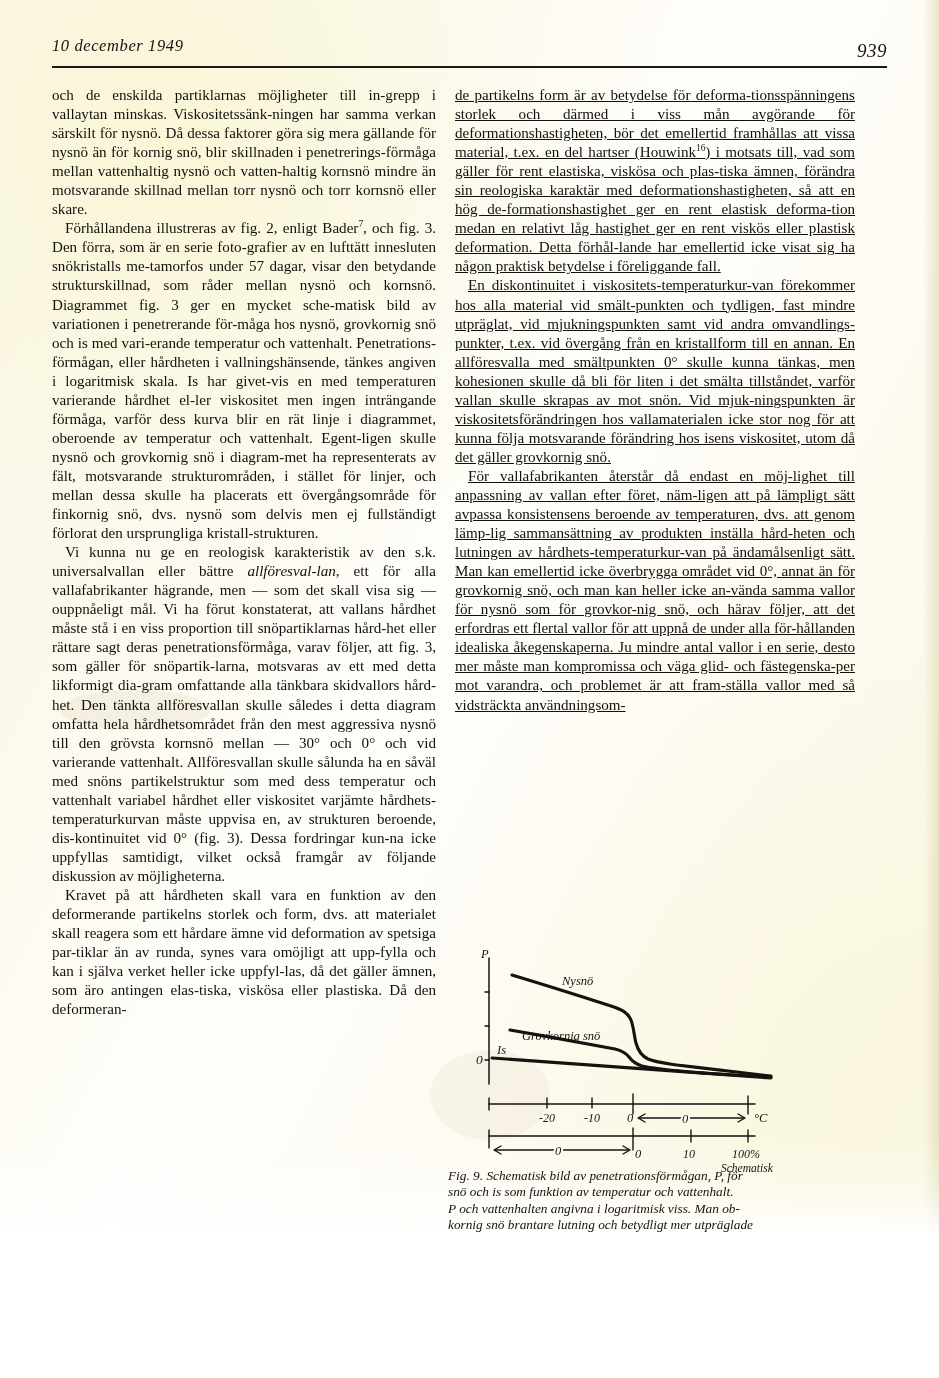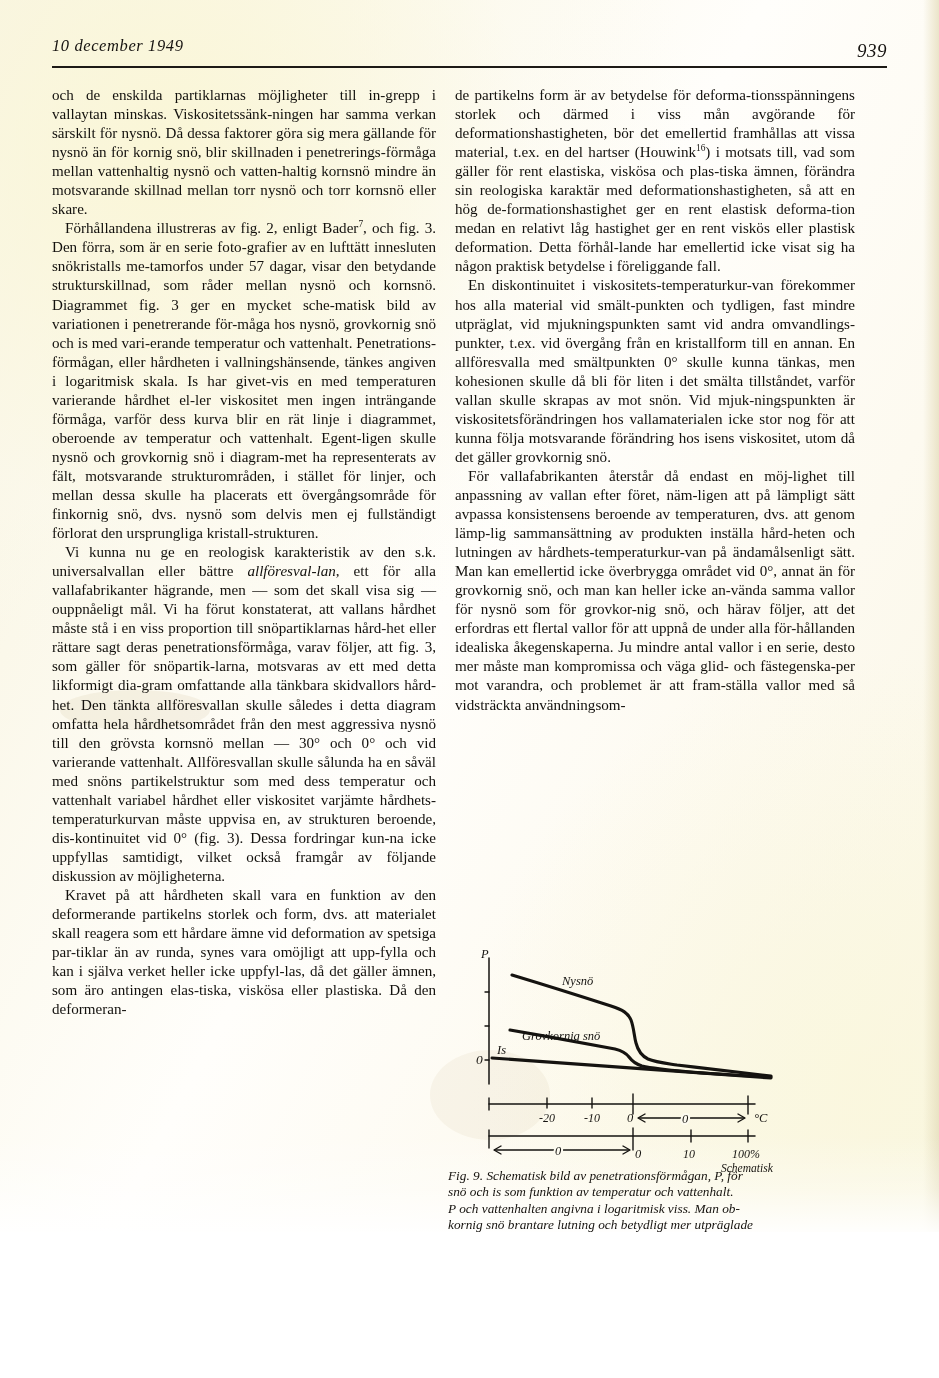--- a/index.html
+++ b/index.html
@@ -94,21 +94,21 @@
     top: 86px;
     width: 384px;
     font-size: 15.1px;
     line-height: 19.05px;
     text-align: justify;
     text-justify: inter-word;
     color: #12100d;
     hyphens: manual;
   }
   .col-left  { left: 52px; }
-  .col-right { left: 455px; width: 400px; }
+  .col-right { left: 455px; width: 400px; text-decoration: underline; }
 
   .col p {
     margin: 0;
     text-indent: 13px;
   }
   .col p.no-indent { text-indent: 0; }
 
   .col i, .col em { font-style: italic; }
   sup {
     font-size: 0.62em;

